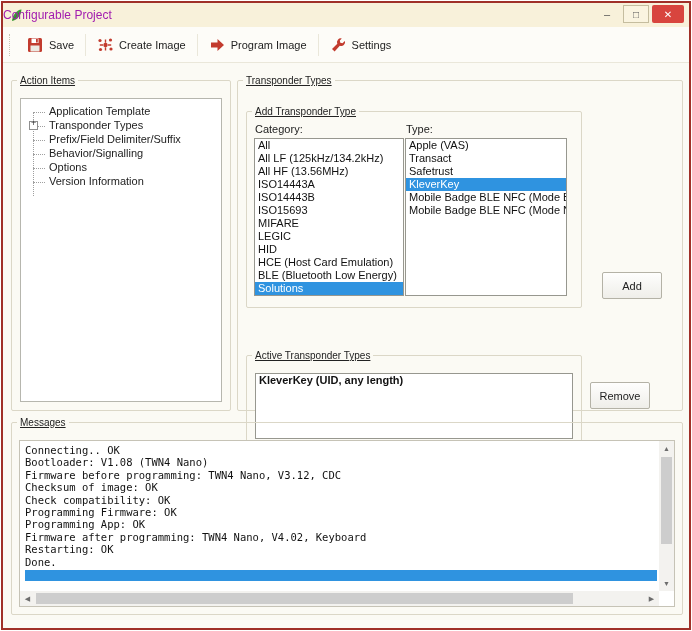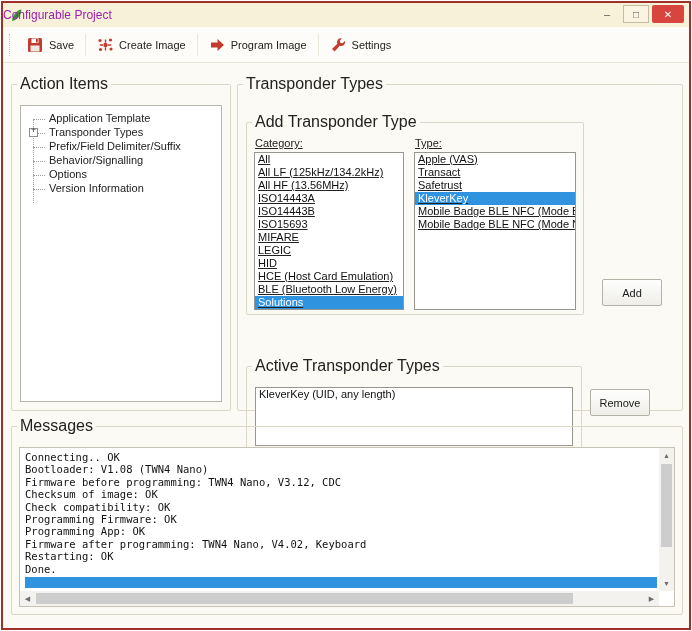--- a/index.html
+++ b/index.html
@@ -16,52 +16,52 @@
   .win-btn.close { width:32px; background:#d8453e; color:#fff; border-radius:2px; font-size:10px; }
 
   
   .toolbar { height:36px; display:flex; align-items:center; padding-left:6px; background:#fdfcf8; border-bottom:1px solid #eae7da; }
   .tb-grip { width:4px; height:22px; border-left:1px dotted #c8c4b4; margin-right:5px; }
   .tb-btn { display:flex; align-items:center; gap:5px; padding:5px 9px; font-size:11px; color:#222; background:transparent; border:none; }
   .tb-sep { width:1px; height:22px; background:#eae7da; margin:0 2px; }
   .tb-icon { display:inline-block; width:17px; height:16px; }
 
   fieldset { position:absolute; border:1px solid #dbd7c7; border-radius:2px; font-size:11px; color:#222; padding:0; background:transparent; }
-  legend { padding:0 3px; margin-left:5px; font-size:16px; color:#222; }
+  legend { padding:0 3px; margin-left:5px; font-size:10px; color:#222;text-decoration:underline; }
 
   .fs-action { left:8px; top:72px; width:220px; height:336px; }
   .fs-transponder { left:234px; top:72px; width:446px; height:336px; }
   .fs-messages { left:8px; top:414px; width:672px; height:198px; }
 
   
   .tree-panel { position:absolute; inset:12px 8px 8px 8px; background:#fff; border:1px solid #b6b6ae; overflow:hidden; }
   .tree { position:relative; margin:6px 4px 4px 8px; }
   .tree::before { content:""; position:absolute; left:4px; top:7px; height:84px; border-left:1px dotted #9f9f9f; }
   .tree-item { position:relative; height:14px; line-height:13px; padding-left:20px; font-size:11px; white-space:nowrap; }
   .tree-item::before { content:""; position:absolute; left:4px; top:7px; width:12px; border-top:1px dotted #9f9f9f; }
   .tree-item .expand-box { display:none; }
   .tree-item.expandable .expand-box { display:block; position:absolute; left:0; top:2px; width:9px; height:9px; border:1px solid #8f8f8f; background:#fff; z-index:1; }
   .expand-box::before { content:"+"; position:absolute; left:1px; top:-3px; font-size:9px; line-height:9px; color:#333; }
 
   
   .fs-add { left:8px; top:20px; width:336px; height:202px; }
-  .add-cols { display:flex; gap:10px; padding:4px 7px;text-decoration:underline; }
+  .add-cols { display:flex; gap:1px; padding:4px 7px; }
   .col-label { font-size:11px; margin:2px 0 3px 1px; }
   .listbox { background:#fff; border:1px solid #97978f; overflow:hidden; }
   .cat-list { width:150px; height:158px; }
   .type-list { width:162px; height:158px; }
   .li { font-size:11px; height:13px; line-height:13px; padding-left:3px; white-space:nowrap; color:#111; }
   .li.selected { background:#2f93e0; color:#fff; }
 
   .btn { position:absolute; width:60px; height:27px; font-size:11px; color:#222; background:linear-gradient(#fefefd,#efeee9); border:1px solid #b4b2a6; border-radius:2px; }
   .btn-add { left:364px; top:186px; }
   .btn-remove { left:352px; top:296px; }
 
   .fs-active { left:8px; top:230px; width:336px; height:98px;margin-top:34px; }
-  .active-list { position:absolute; inset:12px 8px 8px 8px; }
+  .active-list { position:absolute; inset:12px 8px 8px 8px;font-weight:bold; }
 
   
   .log-panel { position:absolute; inset:12px 7px 7px 7px; background:#fff; border:1px solid #c6c3b6; }
   .log-lines { position:absolute; inset:3px 17px 17px 5px; font-family:"DejaVu Sans Mono","Liberation Mono",monospace; font-size:10.5px; line-height:12.4px; color:#111; overflow:hidden; }
   .log-line { white-space:pre; }
   .log-sel { height:11px; background:#2f93e0; margin-top:2px; }
 
   .vscroll { position:absolute; top:0; right:0; bottom:15px; width:15px; background:#f3f2ef; }
   .hscroll { position:absolute; left:0; right:15px; bottom:0; height:15px; background:#f3f2ef; }
   .sb-arrow { position:absolute; width:15px; height:15px; font-size:7px; color:#6d6d6d; display:flex; align-items:center; justify-content:center; background:transparent; border:none; }

